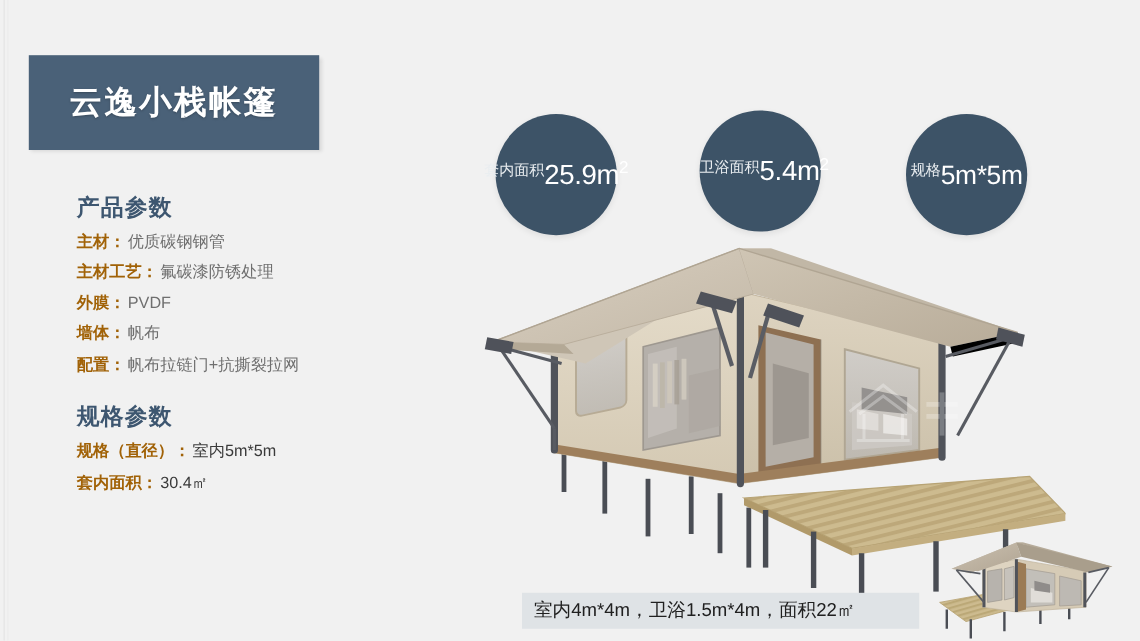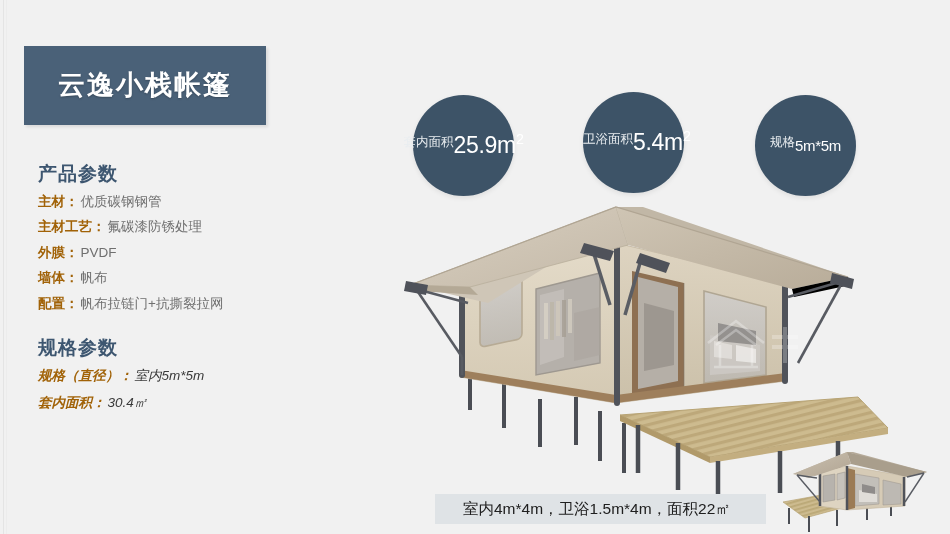--- a/index.html
+++ b/index.html
@@ -62,21 +62,21 @@
     font-weight: bold;
     letter-spacing: 2px;
     line-height: 1;
     text-shadow: 0 1px 2px rgba(0,0,0,0.25);
     white-space: nowrap;
   }
 
   
   .specs {
     position: absolute;
-    left: 38px;
+    left: 64px;
     top: 163px;
     width: 300px;
   }
   .section-heading {
     color: #3d5670;
     font-size: 19px;
     font-weight: bold;
     letter-spacing: 1px;
     margin: 0 0 9px 0;
     line-height: 1.2;
@@ -95,21 +95,20 @@
   .spec-value {
     color: #6f6f6f;
     font-weight: normal;
     margin-left: 2px;
   }
   .spec-group-2 {
     margin-top: 27px;
   }
   .spec-group-2 .spec-row {
     margin-bottom: 13px;
-    font-style: italic;
   }
   .spec-group-2 .spec-value {
     color: #3a3a3a;
   }
   .sup {
     font-size: 0.62em;
     vertical-align: super;
     line-height: 0;
   }
 
@@ -144,21 +143,21 @@
     color: #e9edf0;
     white-space: nowrap;
   }
   .badge-value {
     font-size: 23px;
     line-height: 1;
     font-weight: normal;
     white-space: nowrap;
     letter-spacing: -0.3px;
   }
-  .badge.b3 .badge-value { font-size: 15px; }
+  .badge.b3 .badge-value { font-size: 22px; }
 
   
   .tent-stage {
     position: absolute;
     left: 388px;
     top: 185px;
     width: 500px;
     height: 320px;
   }
   .tent-svg { display: block; }
@@ -176,21 +175,21 @@
   
   .caption-bar {
     position: absolute;
     left: 435px;
     top: 494px;
     width: 331px;
     height: 30px;
     background: #dfe3e6;
     display: flex;
     align-items: center;
-    padding-left: 28px;
+    padding-left: 10px;
     box-sizing: border-box;
   }
   .caption-text {
     color: #202020;
     font-size: 15.5px;
     line-height: 1;
     white-space: nowrap;
   }
 
   

